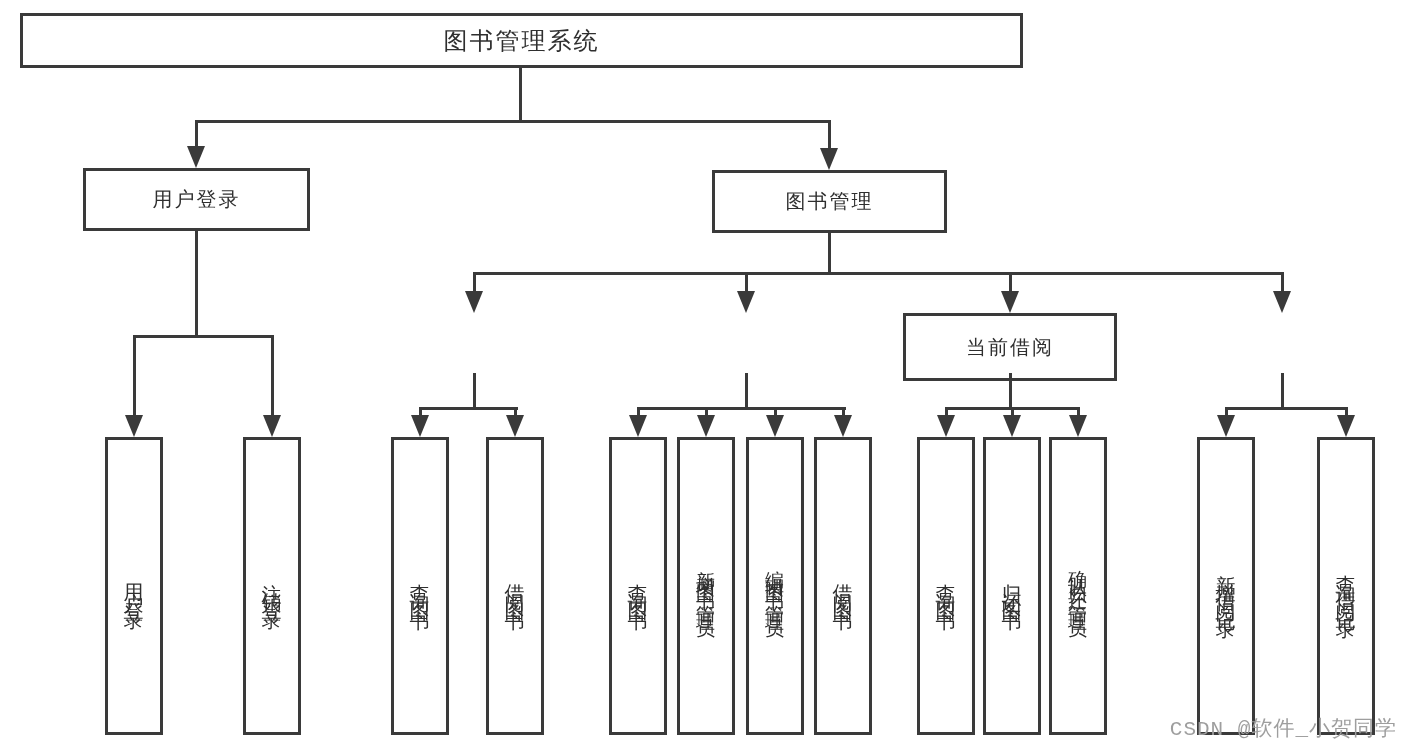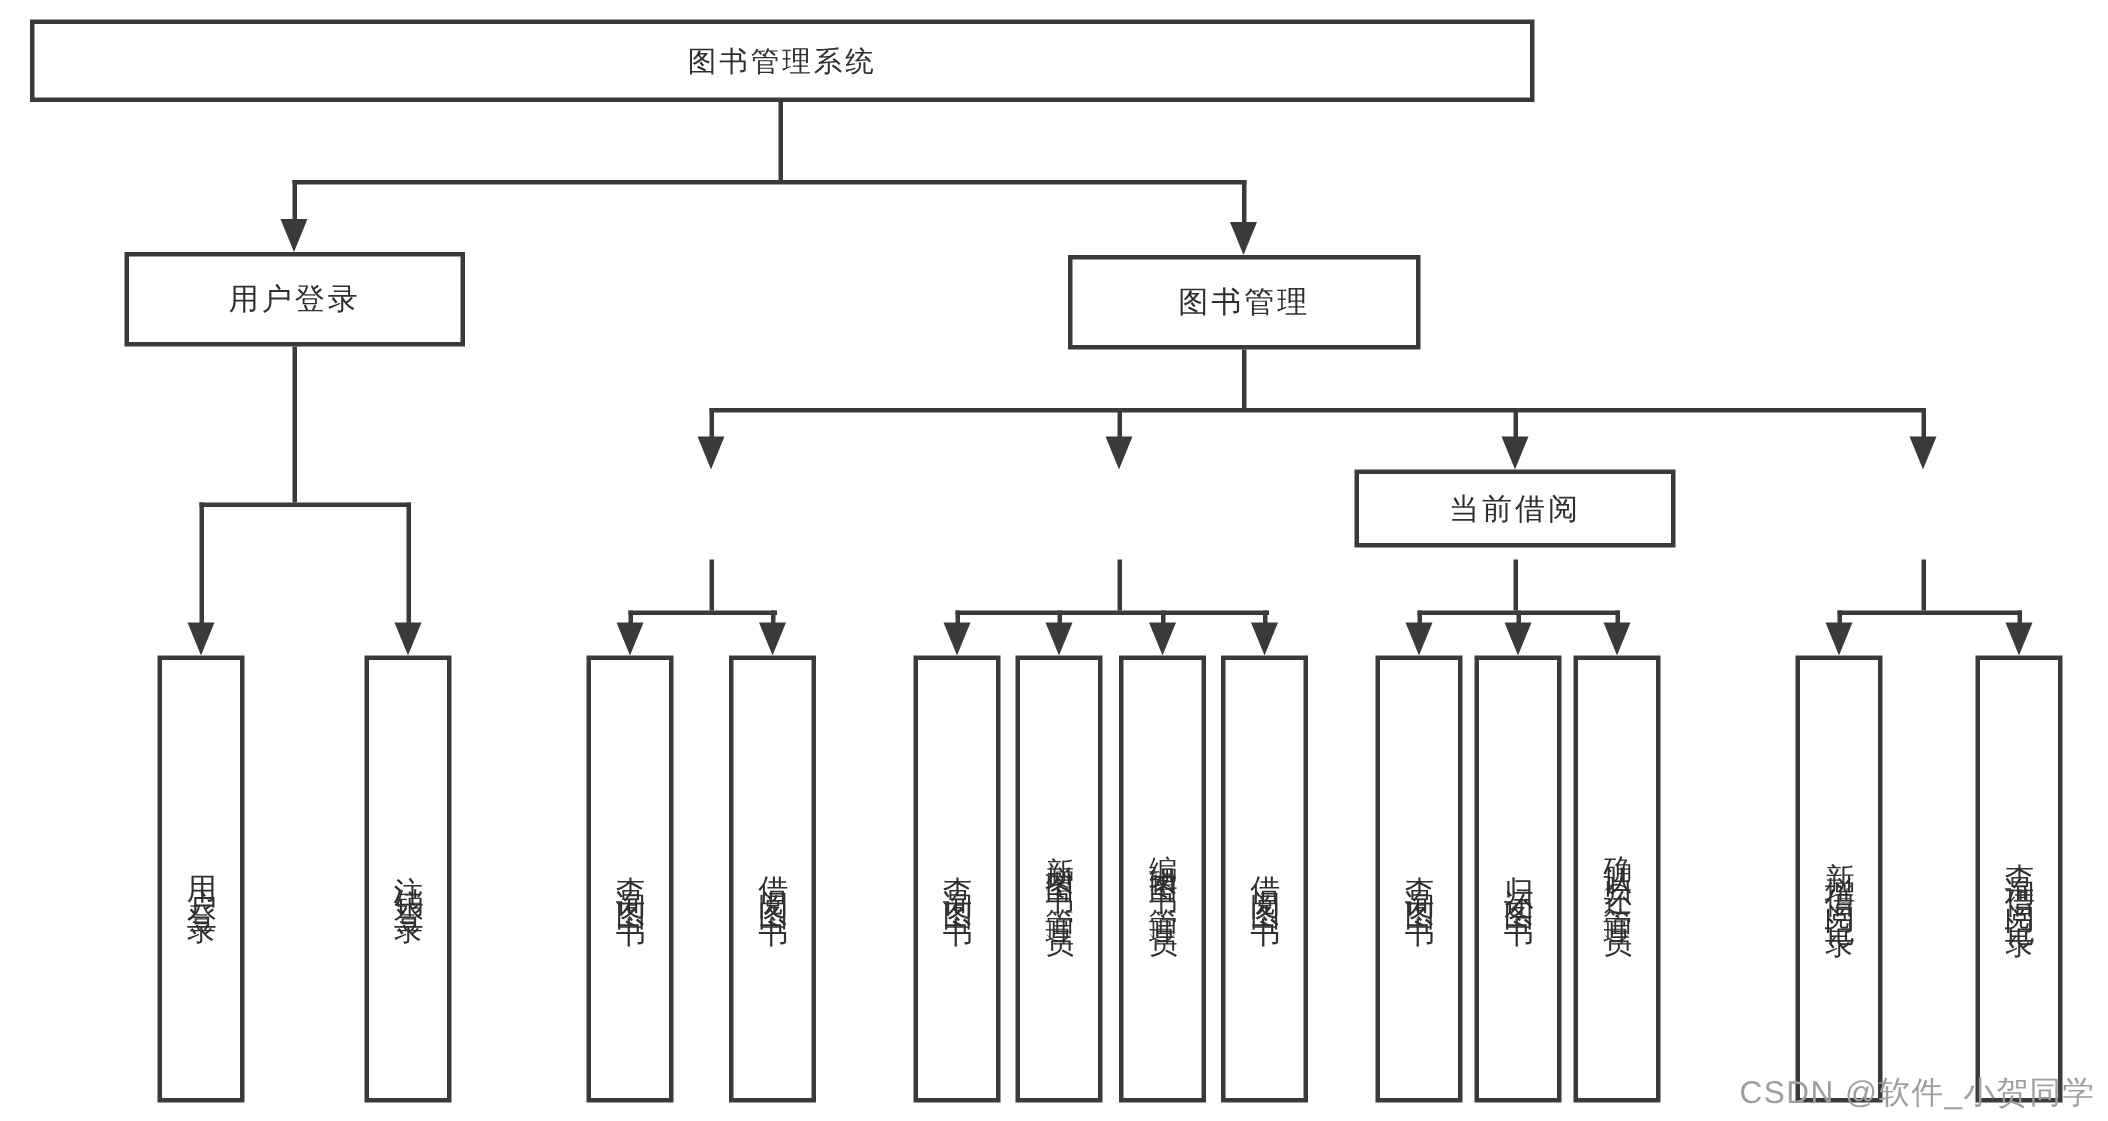--- a/index.html
+++ b/index.html
@@ -7,35 +7,35 @@
     position:relative;width:1405px;height:747px;background:var(--bg,#fff);
     font-family:"Liberation Sans","DejaVu Sans",sans-serif;color:var(--text,#2f2f2f);
     overflow:hidden;
   }
   .box{
     position:absolute;box-sizing:border-box;background:#fff;
     border:3px solid var(--line,#3a3a3a);
     display:flex;align-items:center;justify-content:center;
   }
   .hlabel{font-size:20px;letter-spacing:2px;white-space:nowrap;}
-  .root-label{font-size:19px;letter-spacing:2px;}
+  .root-label{font-size:24px;letter-spacing:2px;}
   .vlabel{
     writing-mode:vertical-rl;font-size:20px;letter-spacing:9px;line-height:1;
     white-space:nowrap;
   }
   .vlabel.long{letter-spacing:7px;font-size:19px;}
   .ln{position:absolute;background:var(--line,#3a3a3a);}
   .ar{
     position:absolute;width:0;height:0;
     border-left:9px solid transparent;border-right:9px solid transparent;
     border-top:22px solid var(--line,#3a3a3a);
   }
   .watermark{
     position:absolute;right:8px;bottom:5px;font-size:21px;
-    color:var(--wm,#9e9e9e);letter-spacing:1px;white-space:nowrap;
+    color:var(--wm,#9e9e9e);letter-spacing:1px;white-space:nowrap;font-family:Liberation Mono, monospace;
   }
 </style>
 </head>
 <body>
 
 <div id="stage" style="--line: #3a3a3a; --text: #2f2f2f; --wm: #9e9e9e; --bg: #ffffff;">
 
   <div class="box" style="left:20px;top:13px;width:1003px;height:55px;">
     <span class="root-label">图书管理系统</span>
   </div>
@@ -65,21 +65,21 @@
   <div class="ln" style="left:473px;top:272px;width:810px;height:3px;"></div>
   <div class="ln" style="left:473px;top:272px;width:3px;height:21px;"></div>
   <div class="ar" style="left:465px;top:291px;"></div>
   <div class="ln" style="left:745px;top:272px;width:3px;height:21px;"></div>
   <div class="ar" style="left:737px;top:291px;"></div>
   <div class="ln" style="left:1009px;top:272px;width:3px;height:21px;"></div>
   <div class="ar" style="left:1001px;top:291px;"></div>
   <div class="ln" style="left:1281px;top:272px;width:3px;height:21px;"></div>
   <div class="ar" style="left:1273px;top:291px;"></div>
 
-  <div class="box" style="left:903px;top:313px;width:214px;height:52px;">
+  <div class="box" style="left:903px;top:313px;width:214px;height:68px;">
     <span class="hlabel">当前借阅</span>
   </div>
 
   <div class="ln" style="left:473px;top:373px;width:3px;height:34px;"></div>
   <div class="ln" style="left:419px;top:407px;width:99px;height:3px;"></div>
   <div class="ln" style="left:419px;top:407px;width:3px;height:10px;"></div>
   <div class="ar" style="left:411px;top:415px;"></div>
   <div class="ln" style="left:514px;top:407px;width:3px;height:10px;"></div>
   <div class="ar" style="left:506px;top:415px;"></div>
 

